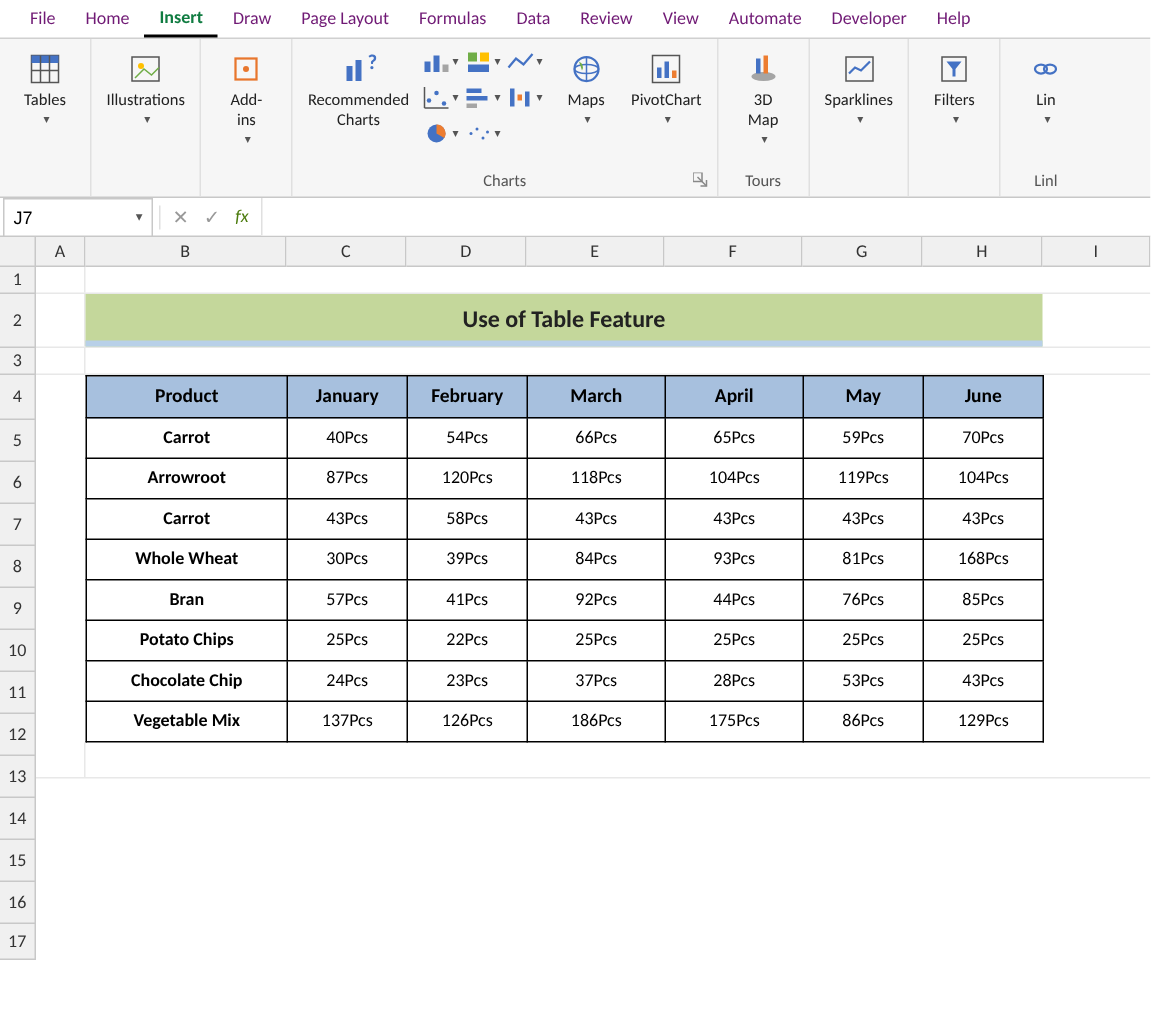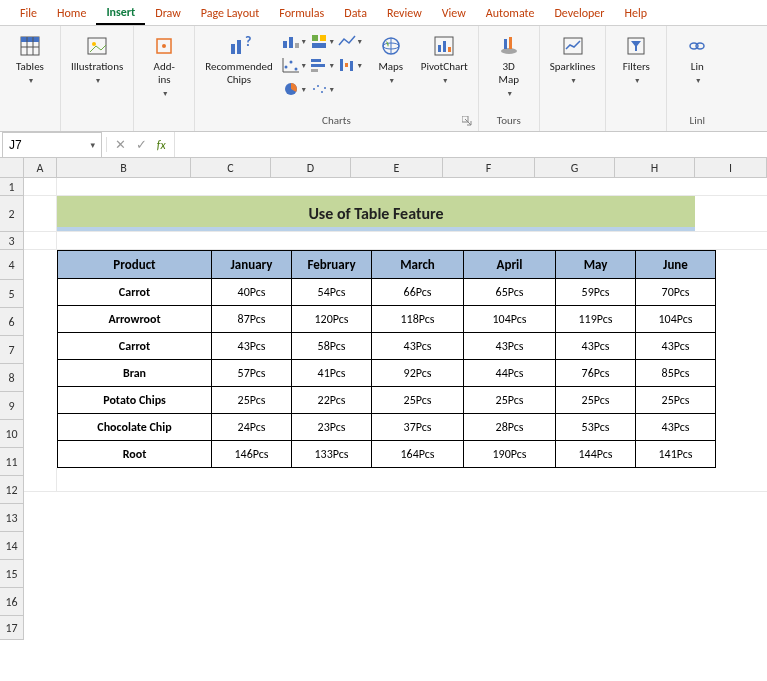--- a/index.html
+++ b/index.html
@@ -1,20 +1,20 @@
 <!DOCTYPE html>
 <html><head>
 <meta charset="utf-8">
 <style>
 * { box-sizing: border-box; margin: 0; padding: 0; }
 body { font-family: "Segoe UI", Calibri, sans-serif; font-size: 12px; background: #fff; width: 767px; height: 681px; overflow: hidden; }
 
 
 .menubar { display: flex; height: 26px; align-items: center; padding-left: 10px; border-bottom: 1px solid #d0d0d0; }
-.menubar-item { padding: 4px 10px; cursor: pointer; color: #c2410c; }
+.menubar-item { padding: 4px 10px; cursor: pointer; color: #701a75; }
 .menubar-item.active { color: #107c41; font-weight: 600; border-bottom: 2px solid #000000; }
 
 
 .ribbon { display: flex; height: 106px; background: #f6f6f6; border-bottom: 1px solid #c8c8c8; }
 .ribbon-group { display: flex; flex-direction: column; align-items: center; justify-content: space-between; padding: 4px 8px 2px 8px; border-right: 1px solid #e0e0e0; position: relative; }
 .ribbon-group-content { display: flex; align-items: flex-start; gap: 6px; flex: 1; }
 .ribbon-group-label { font-size: 11px; color: #555; padding-bottom: 2px; }
 .ribbon-btn { display: flex; flex-direction: column; align-items: center; gap: 2px; padding: 4px 2px; cursor: pointer; min-width: 44px; }
 .ribbon-icon { width: 24px; height: 24px; display: flex; align-items: center; justify-content: center; }
 .ribbon-label { font-size: 11px; color: #222; text-align: center; line-height: 1.2; }
@@ -131,21 +131,21 @@
     <div class="ribbon-group-content">
       <div class="ribbon-btn">
         <span class="ribbon-icon">
           <svg width="28" height="24">
               <rect x="4" y="10" width="4" height="10" fill="#4472c4"></rect>
               <rect x="10" y="6" width="4" height="14" fill="#4472c4"></rect>
               <text x="18" y="12" font-size="14" fill="#4472c4" font-weight="bold">?</text>
             </svg>
         </span>
         <span class="ribbon-label" style="white-space:pre-line">Recommended
-Chips</span>
+Charts</span>
       </div>
       <div class="chart-icons">
         <div class="chart-mini">
             <svg width="18" height="16">
               <rect x="1" y="8" width="4" height="7" fill="#4472c4"></rect>
               <rect x="7" y="4" width="4" height="11" fill="#4472c4"></rect>
               <rect x="13" y="10" width="4" height="5" fill="#a5a5a5"></rect>
             </svg>
             <span class="drop-arrow">▾</span>
           </div>
@@ -371,21 +371,21 @@
 
         <div class="grid-row row-h-3">
             <div class="grid-cell col-A"></div>
           </div>
 
         <div style="display:flex">
           <div class="col-A"></div>
           <table class="data-table">
             <thead>
                 <tr id="thead-row">
-                  <th style="width: 154px;">Product</th>
+                  <th style="width: 134px;">Product</th>
                   <th style="width: 80px;">January</th>
                   <th style="width: 80px;">February</th>
                   <th style="width: 92px;">March</th>
                   <th style="width: 92px;">April</th>
                   <th style="width: 80px;">May</th>
                   <th style="width: 80px;">June</th>
                 </tr>
               </thead>
             <tbody id="tbody">
                 <tr>
@@ -409,20 +409,29 @@
                 <tr>
                   <td class="first-col">Carrot</td>
                   <td>43Pcs</td>
                   <td>58Pcs</td>
                   <td>43Pcs</td>
                   <td>43Pcs</td>
                   <td>43Pcs</td>
                   <td>43Pcs</td>
                 </tr>
                 <tr>
+                  <td class="first-col">Whole Wheat</td>
+                  <td>30Pcs</td>
+                  <td>39Pcs</td>
+                  <td>84Pcs</td>
+                  <td>93Pcs</td>
+                  <td>81Pcs</td>
+                  <td>168Pcs</td>
+                </tr>
+                <tr>
                   <td class="first-col">Bran</td>
                   <td>57Pcs</td>
                   <td>41Pcs</td>
                   <td>92Pcs</td>
                   <td>44Pcs</td>
                   <td>76Pcs</td>
                   <td>85Pcs</td>
                 </tr>
                 <tr>
                   <td class="first-col">Potato Chips</td>
@@ -436,27 +445,27 @@
                 <tr>
                   <td class="first-col">Chocolate Chip</td>
                   <td>24Pcs</td>
                   <td>23Pcs</td>
                   <td>37Pcs</td>
                   <td>28Pcs</td>
                   <td>53Pcs</td>
                   <td>43Pcs</td>
                 </tr>
                 <tr>
-                  <td class="first-col">Root</td>
-                  <td>146Pcs</td>
-                  <td>133Pcs</td>
-                  <td>164Pcs</td>
-                  <td>190Pcs</td>
-                  <td>144Pcs</td>
-                  <td>141Pcs</td>
+                  <td class="first-col">Vegetable Mix</td>
+                  <td>137Pcs</td>
+                  <td>126Pcs</td>
+                  <td>186Pcs</td>
+                  <td>175Pcs</td>
+                  <td>86Pcs</td>
+                  <td>129Pcs</td>
                 </tr>
               </tbody>
           </table>
         </div>
         <div class="grid-row row-h-17">
             <div class="grid-cell col-A"></div>
           </div>
       </div>
     </div>
   </div>

